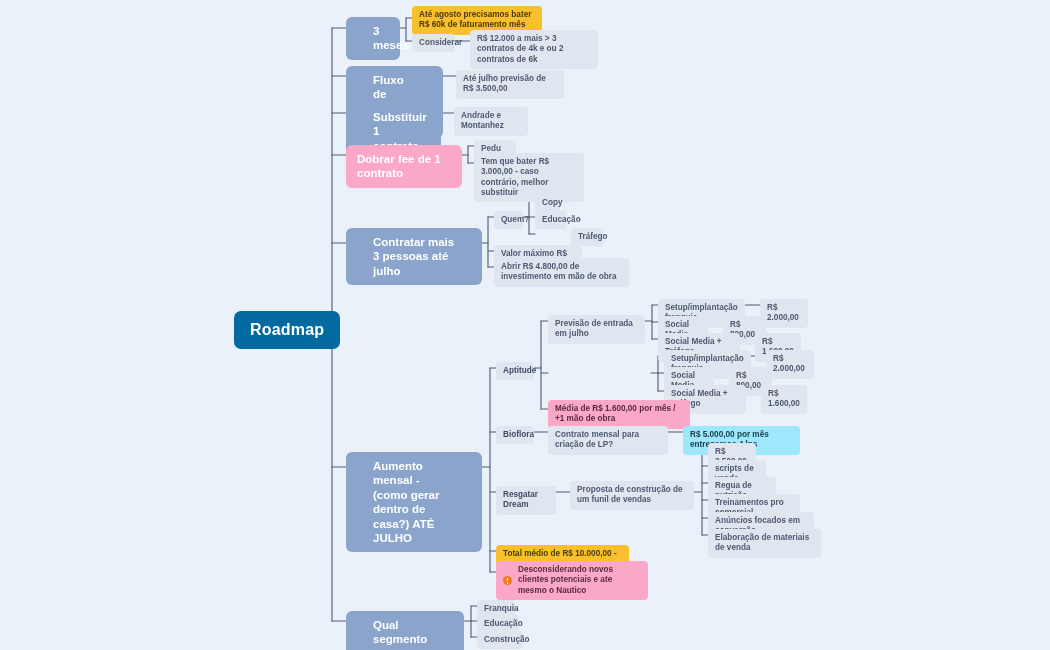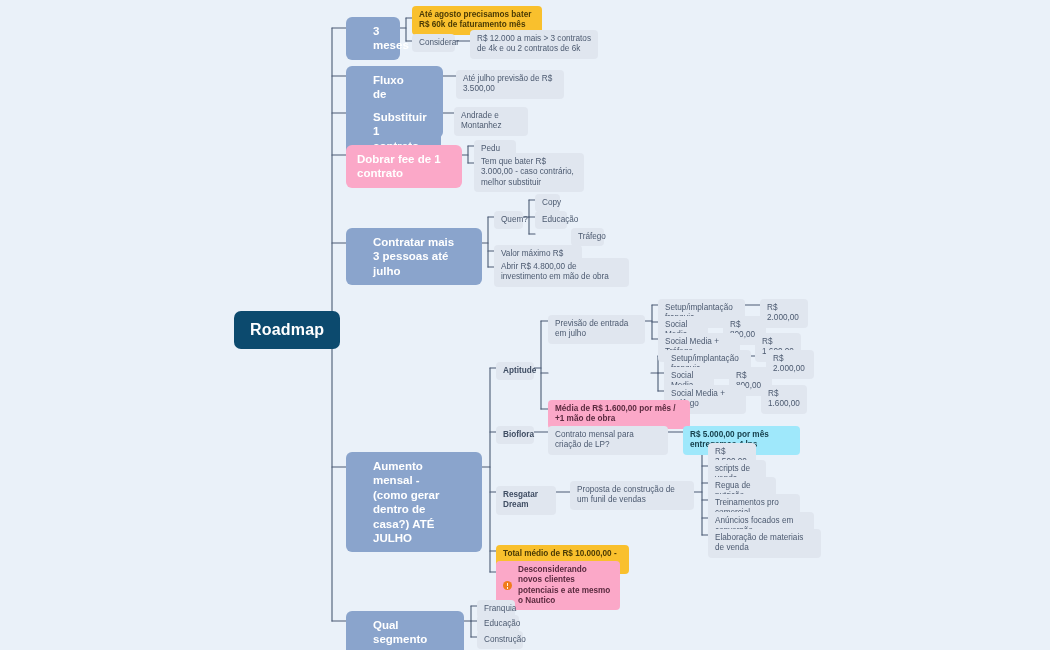--- a/index.html
+++ b/index.html
@@ -23,25 +23,26 @@
     pointer-events: none;
   }
   .node {
     position: absolute;
     box-sizing: border-box;
     display: flex;
     align-items: center;
     border-radius: 5px;
     line-height: 1.25;
     white-space: pre-wrap;
+    font-weight: bold;
   }
 
   
   .n-root {
-    background: #0c4a6e;
+    background: #0369a1;
     color: #ffffff;
     font-size: 16px;
     font-weight: bold;
     letter-spacing: .2px;
     padding: 9px 16px;
     border-radius: 7px;
   }
   .n-branch {
     background: #8aa4cc;
     color: #ffffff;
@@ -367,21 +368,21 @@
   <div class="node n-plain" style="left:708px; top:512px; width:106px;">
     <span>Anúncios focados em conversão</span>
   </div>
   <div class="node n-plain" style="left:708px; top:529px; width:113px;">
     <span>Elaboração de materiais de venda</span>
   </div>
 
   <div class="node n-yellow" style="left:496px; top:545px; width:133px;">
     <span>Total médio de R$ 10.000,00 - em casa</span>
   </div>
-  <div class="node n-pink" style="left:496px; top:561px; width:124px;">
+  <div class="node n-pink" style="left:496px; top:561px; width:152px;">
     <span class="warn-icon"></span>
     <span>Desconsiderando novos clientes potenciais e ate mesmo o Nautico</span>
   </div>
 
   <div class="node n-branch" style="left:346px; top:611px; width:118px;">
     <span>Qual segmento de cliente?</span>
   </div>
   <div class="node n-plain" style="left:477px; top:600px; width:38px;">
     <span>Franquia</span>
   </div>

